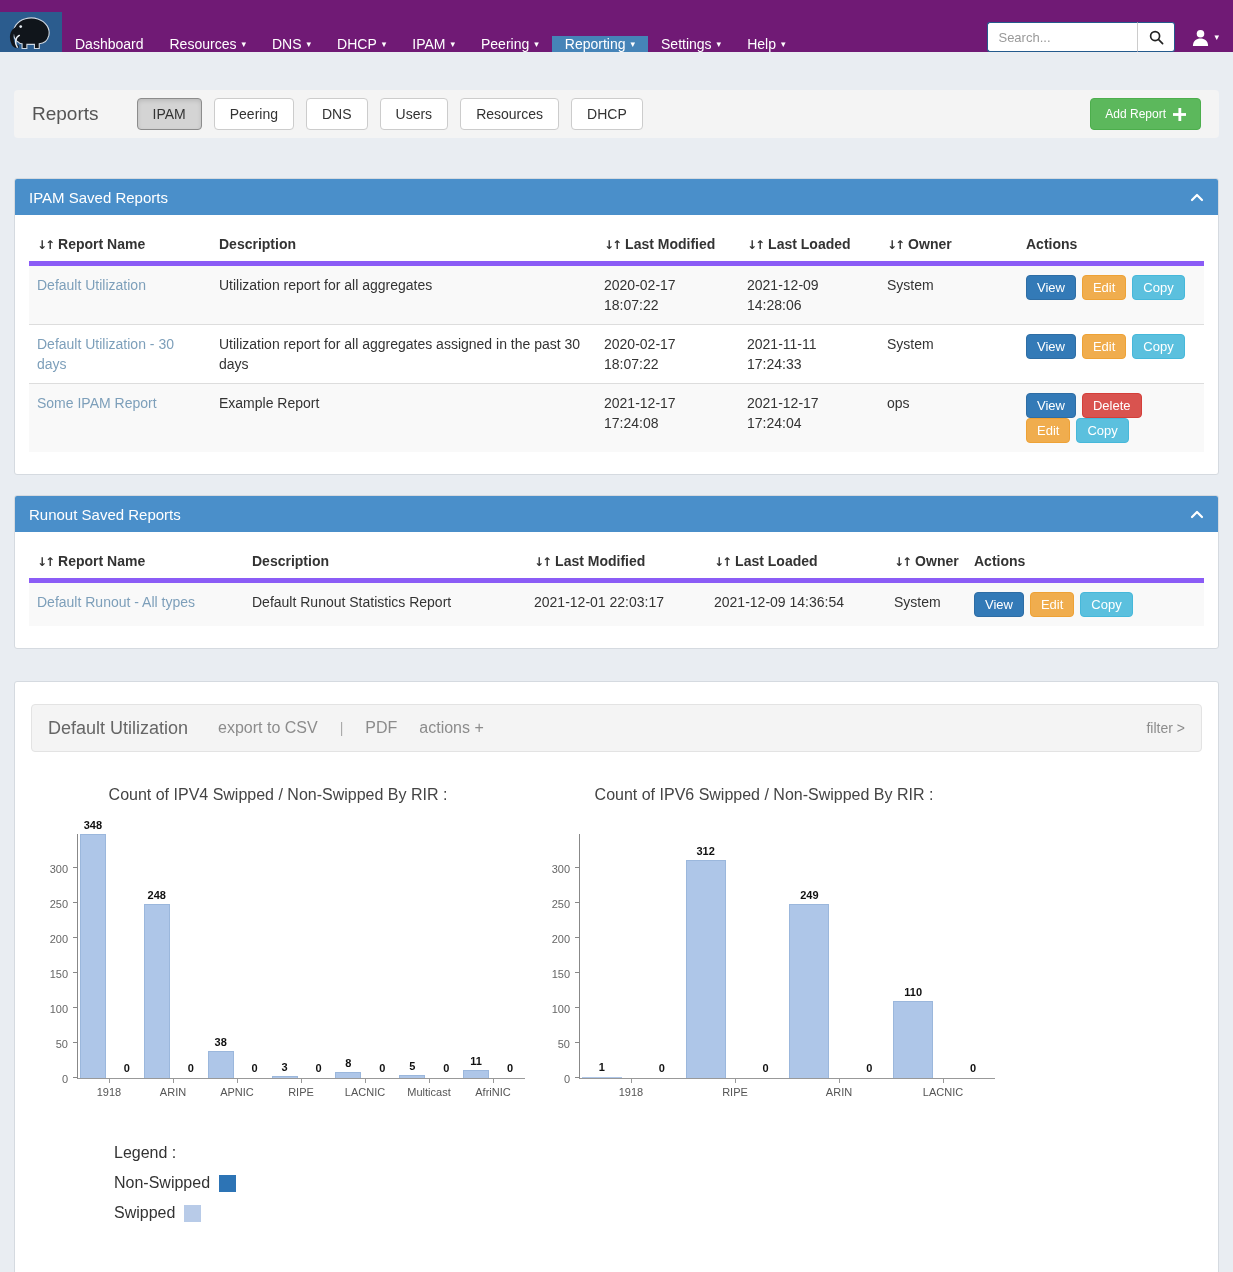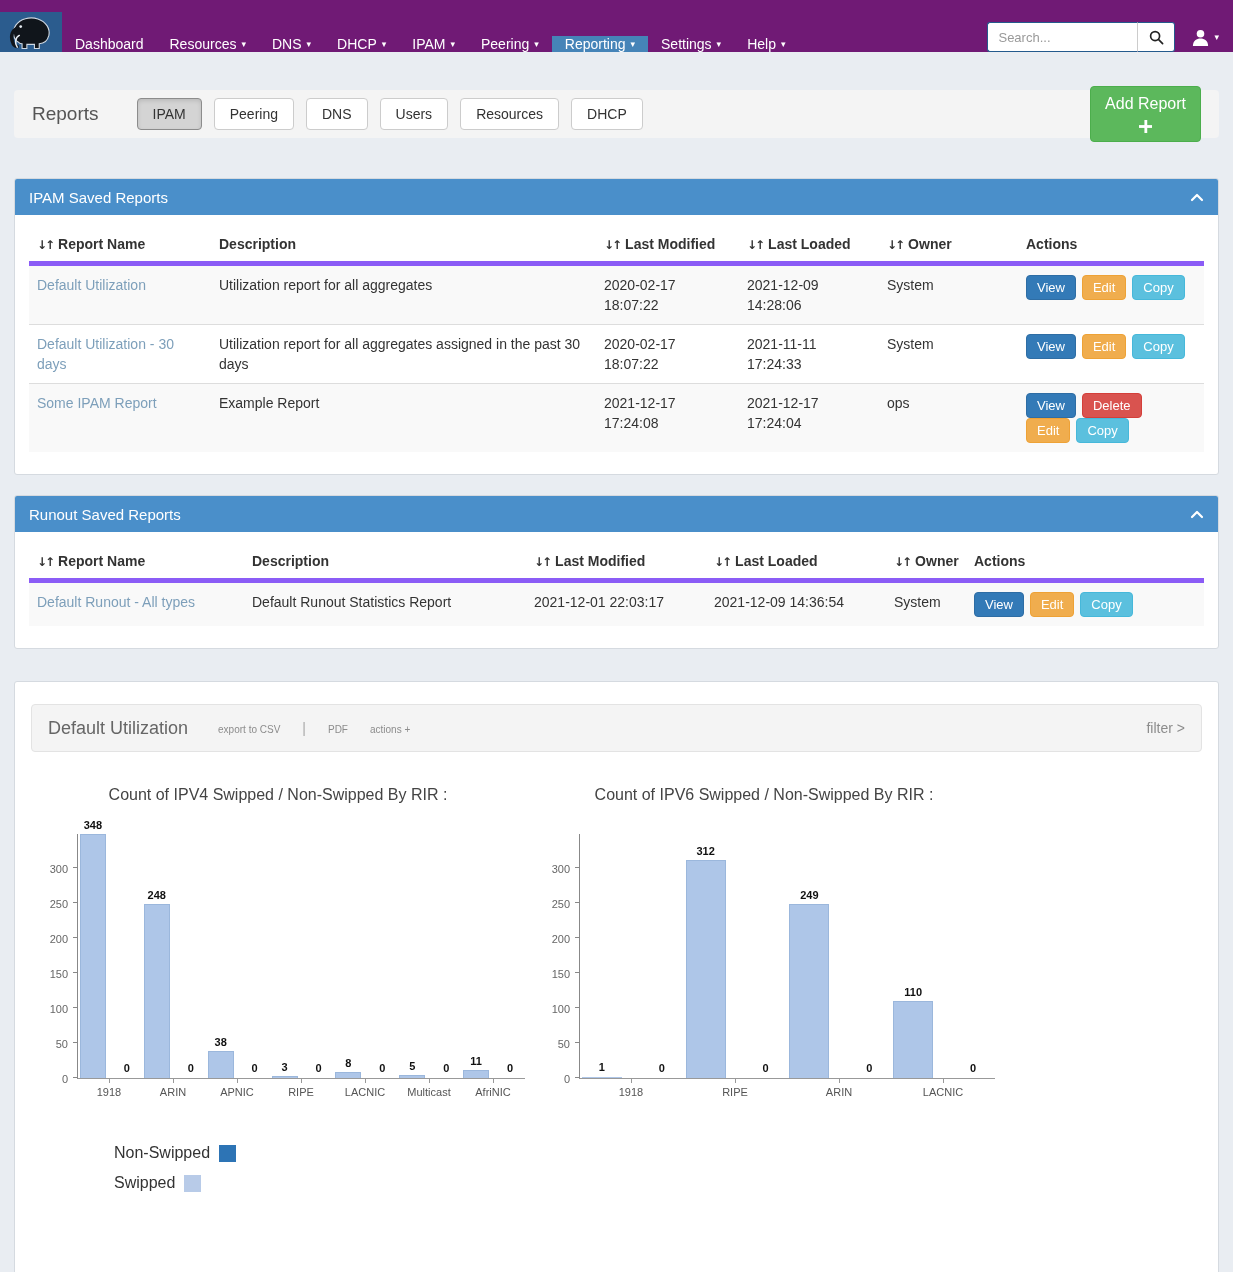--- a/index.html
+++ b/index.html
@@ -23,21 +23,21 @@
 
   
   .page { padding: 0 14px; }
 
   
   .reports-bar { margin-top: 38px; background: #f4f4f4; border-radius: 4px; height: 48px; display: flex; align-items: center; padding: 0 18px; gap: 16px; }
   .reports-title { font-size: 19px; color: #555; margin-right: 22px; }
   .tabs { display: flex; gap: 12px; }
   .tab-btn { background: #fff; border: 1px solid #ccc; border-radius: 4px; padding: 7px 15px; font-size: 14px; color: #333; cursor: pointer; font-family: "Liberation Sans", sans-serif; }
   .tab-btn.active { background: #d4d4d4; border-color: #8c8c8c; box-shadow: inset 0 2px 4px rgba(0,0,0,.12); }
-  .add-report { margin-left: auto; background: #5cb85c; border: 1px solid #4cae4c; border-radius: 4px; color: #fff; font-size: 16px; padding: 8px 14px; display: flex; align-items: center; gap: 7px; cursor: pointer; font-family: "Liberation Sans", sans-serif; flex-direction: column; }
+  .add-report { margin-left: auto; background: #5cb85c; border: 1px solid #4cae4c; border-radius: 4px; color: #fff; font-size: 12px; padding: 8px 14px; display: flex; align-items: center; gap: 7px; cursor: pointer; font-family: "Liberation Sans", sans-serif; }
 
   
   .panel { background: #fff; border: 1px solid #d5dae0; border-radius: 3px; }
   .panel-1 { margin-top: 40px; }
   .panel-2 { margin-top: 20px; }
   .panel-3 { margin-top: 32px; min-height: 620px; }
   .panel-header { background: #4a8fca; color: #fff; font-size: 15px; height: 36px; display: flex; align-items: center; padding: 0 14px; border-radius: 2px 2px 0 0; }
   .panel-header .hdr-icons { margin-left: auto; display: flex; align-items: center; gap: 14px; }
   .icon-glyph { font-family: "DejaVu Sans", sans-serif; color: #fff; cursor: pointer; line-height: 1; }
   .panel-body { padding: 12px 14px 22px; }
@@ -48,21 +48,21 @@
   .rpt-table td { padding: 9px 8px; vertical-align: top; border-top: 1px solid #ddd; line-height: 20px; }
   .rpt-table tbody tr:first-child td { border-top: none; }
   #ipam-table tbody tr:nth-child(odd), #runout-table tbody tr { background: #f9f9f9; }
   .sort-icon { font-weight: bold; font-size: 12px; letter-spacing: -2px; margin-right: 5px; font-family: "DejaVu Sans", sans-serif; }
   .rlink { color: #7d9fba; cursor: pointer; }
   .act-btn { border-radius: 4px; color: #fff; font-size: 13px; padding: 4px 10px; margin-right: 6px; cursor: pointer; border: 1px solid rgba(0,0,0,.18); font-family: "Liberation Sans", sans-serif; }
 
   
   .rv-toolbar { margin: 22px 16px 0; background: #f4f4f4; border: 1px solid #e3e3e3; border-radius: 4px; height: 48px; display: flex; align-items: center; padding: 0 16px; }
   .rv-title { font-size: 18px; color: #666; margin-right: 30px; }
-  .rv-link { font-size: 10px; color: #8c8c8c; margin-right: 22px; cursor: pointer; }
+  .rv-link { font-size: 16px; color: #8c8c8c; margin-right: 22px; cursor: pointer; }
   .rv-sep { font-size: 14px; color: #aaa; margin-right: 22px; }
   .rv-filter { margin-left: auto; font-size: 14px; color: #8c8c8c; cursor: pointer; }
 
   
   .charts-row { display: flex; padding-left: 16px; margin-top: 34px; }
   .chart { }
   .chart-2 { margin-left: 8px; }
   .chart-title { font-size: 16px; color: #444; text-align: center; margin-bottom: 30px; }
   .plot { position: relative; display: flex; align-items: flex-end; height: 245px; border-left: 1px solid #888; border-bottom: 1px solid #999; margin-left: 46px; }
   .ytick-label { position: absolute; left: -44px; width: 34px; text-align: right; font-size: 11px; color: #666; }
@@ -439,20 +439,21 @@
         <div class="cats">
             <div class="cat" style="width: 104px;"><div class="tick"></div><span>1918</span></div>
             <div class="cat" style="width: 104px;"><div class="tick"></div><span>RIPE</span></div>
             <div class="cat" style="width: 104px;"><div class="tick"></div><span>ARIN</span></div>
             <div class="cat" style="width: 104px;"><div class="tick"></div><span>LACNIC</span></div>
           </div>
       </div>
     </div>
 
     <div class="legend">
+      <div>Legend :</div>
     <div><span>Non-Swipped</span><span class="swatch" style="background: rgb(45, 116, 181);"></span></div>
         <div><span>Swipped</span><span class="swatch" style="background: rgb(184, 203, 232);"></span></div>
       </div>
 
     <div class="panel-body">
       
     </div>
   </section>
 
 </div>

